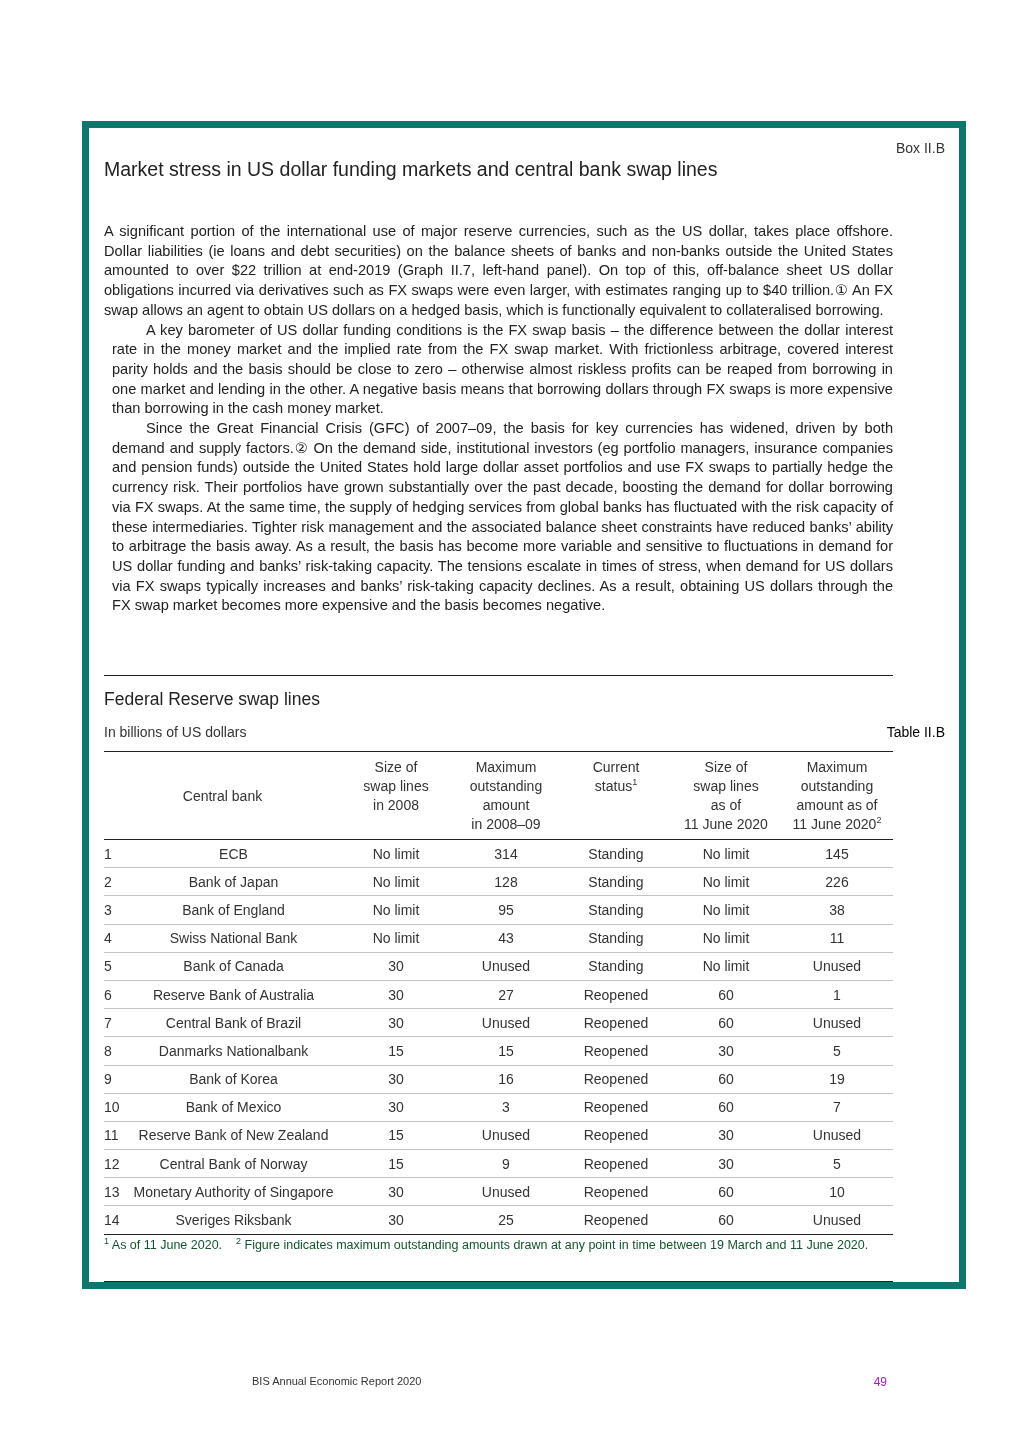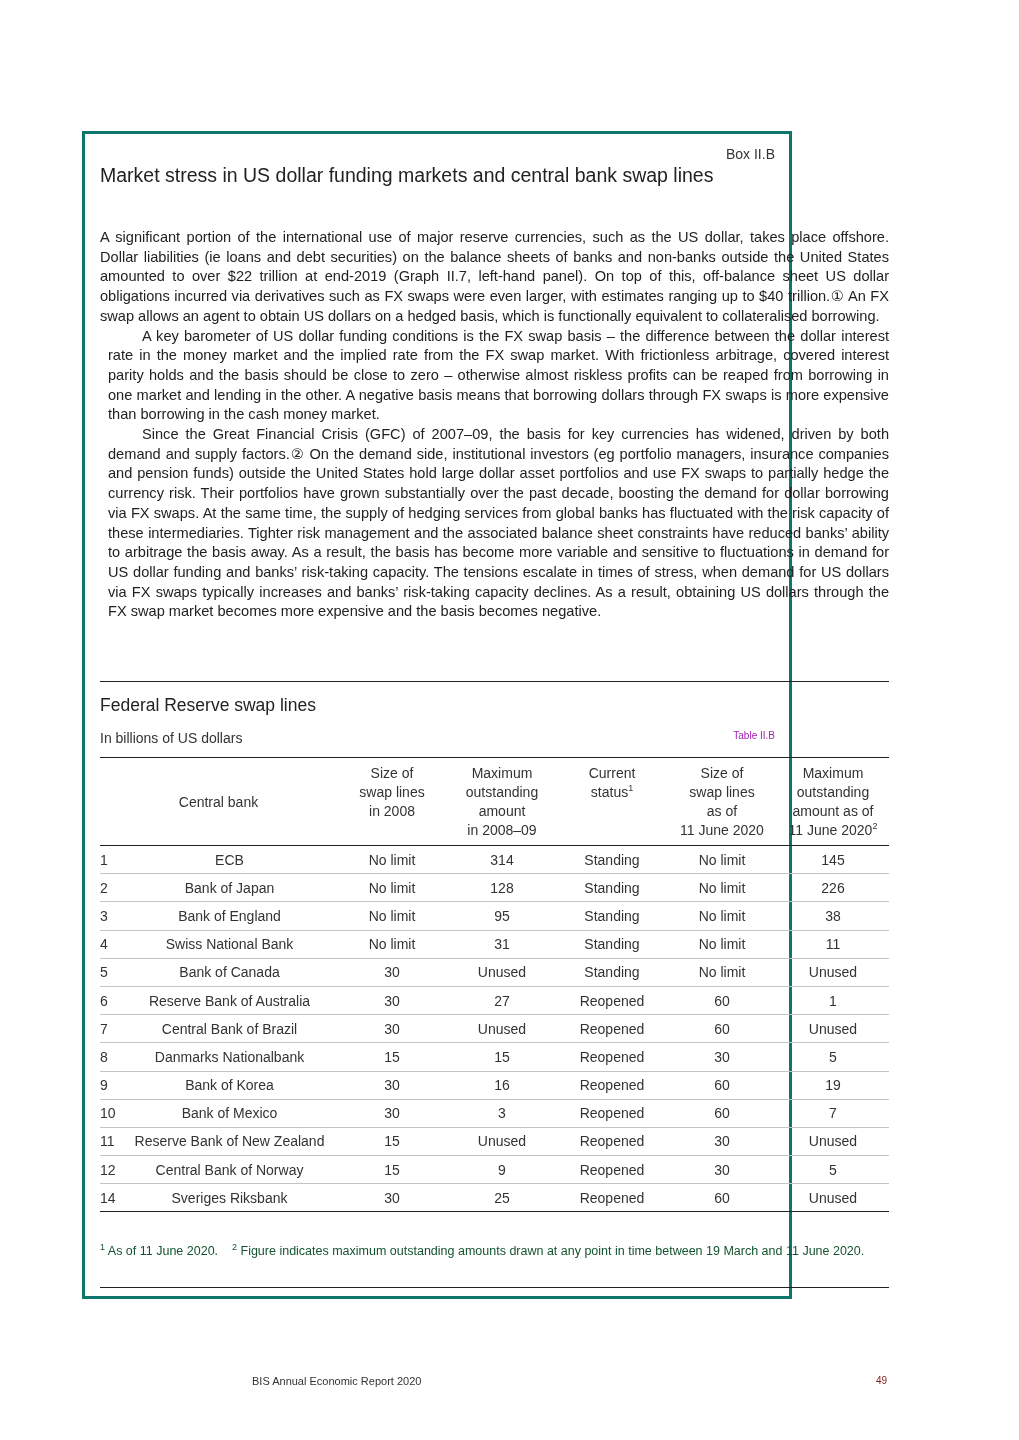--- a/index.html
+++ b/index.html
@@ -1,22 +1,22 @@
 <!DOCTYPE html>
 <html><head>
 <meta charset="utf-8">
 <style>
   html, body { margin: 0; padding: 0; background: #ffffff; }
   body {
     width: 1019px; height: 1440px; position: relative; overflow: hidden;
     font-family: "Liberation Sans", "DejaVu Sans", sans-serif; color: #222;
   }
   .box {
-    position: absolute; left: 82px; top: 131px; width: 710px; height: 1168px;
-    border: 3px solid #0f766e; box-sizing: border-box;
+    position: absolute; left: 82px; top: 121px; width: 884px; height: 1168px;
+    border: 7px solid #0f766e; box-sizing: border-box;
   }
   .box-label {
     position: absolute; right: 14px; top: 12px; font-size: 14px; color: #333;
   }
   .box-title {
     position: absolute; left: 15px; top: 30px; font-size: 19.5px; color: #222; font-weight: normal; margin: 0;
   }
   .body-text {
     position: absolute; left: 15px; top: 94px; width: 789px;
     font-size: 14.6px; line-height: 19.7px; text-align: justify; color: #222;
@@ -26,21 +26,21 @@
   .rule-top {
     position: absolute; left: 15px; top: 547px; width: 789px; height: 0; border-top: 1px solid #222;
   }
   .table-title {
     position: absolute; left: 15px; top: 561px; font-size: 17.5px; color: #222; margin: 0; font-weight: normal;
   }
   .table-subtitle {
     position: absolute; left: 15px; top: 596px; font-size: 14px; color: #333; text-align: center;
   }
   .table-id {
-    position: absolute; right: 14px; top: 596px; font-size: 10px; color: #a21caf;
+    position: absolute; right: 14px; top: 596px; font-size: 14px; color: #000000;
   }
   table.swap {
     position: absolute; left: 15px; top: 623px; width: 789px;
     border-collapse: collapse; font-size: 14px; color: #333;
   }
   table.swap th {
     font-weight: normal; vertical-align: top; text-align: center;
     padding: 6px 0 5px 0; line-height: 19px; border-top: 1px solid #222; border-bottom: 1px solid #222;
   }
   table.swap th.cb { vertical-align: middle; padding-left: 0; }
@@ -56,21 +56,21 @@
   }
   .footnotes .line1 { height: 22px; }
   .footnotes .line2 { height: 20px; }
   .rule-bottom {
     position: absolute; left: 15px; top: 1153px; width: 789px; height: 0; border-top: 1px solid #222;
   }
   .page-footer-left {
     position: absolute; left: 252px; top: 1375px; font-size: 11px; color: #333;
   }
   .page-footer-right {
-    position: absolute; right: 132px; top: 1375px; font-size: 10px; color: #7f1d1d;
+    position: absolute; right: 132px; top: 1375px; font-size: 12px; color: #a21caf;
   }
 </style>
 </head>
 <body>
 
 <div class="box">
   <div class="box-label">Box II.B</div>
   <h1 class="box-title">Market stress in US dollar funding markets and central bank swap lines</h1>
 
   <div class="body-text">
@@ -121,21 +121,21 @@
           <td>No limit</td>
           <td>95</td>
           <td>Standing</td>
           <td>No limit</td>
           <td>38</td>
         </tr>
         <tr>
           <td class="num">4</td>
           <td class="name">Swiss National Bank</td>
           <td>No limit</td>
-          <td>31</td>
+          <td>43</td>
           <td>Standing</td>
           <td>No limit</td>
           <td>11</td>
         </tr>
         <tr>
           <td class="num">5</td>
           <td class="name">Bank of Canada</td>
           <td>30</td>
           <td>Unused</td>
           <td>Standing</td>
@@ -197,20 +197,29 @@
           <td>Unused</td>
         </tr>
         <tr>
           <td class="num">12</td>
           <td class="name">Central Bank of Norway</td>
           <td>15</td>
           <td>9</td>
           <td>Reopened</td>
           <td>30</td>
           <td>5</td>
+        </tr>
+        <tr>
+          <td class="num">13</td>
+          <td class="name">Monetary Authority of Singapore</td>
+          <td>30</td>
+          <td>Unused</td>
+          <td>Reopened</td>
+          <td>60</td>
+          <td>10</td>
         </tr>
         <tr>
           <td class="num">14</td>
           <td class="name">Sveriges Riksbank</td>
           <td>30</td>
           <td>25</td>
           <td>Reopened</td>
           <td>60</td>
           <td>Unused</td>
         </tr>

